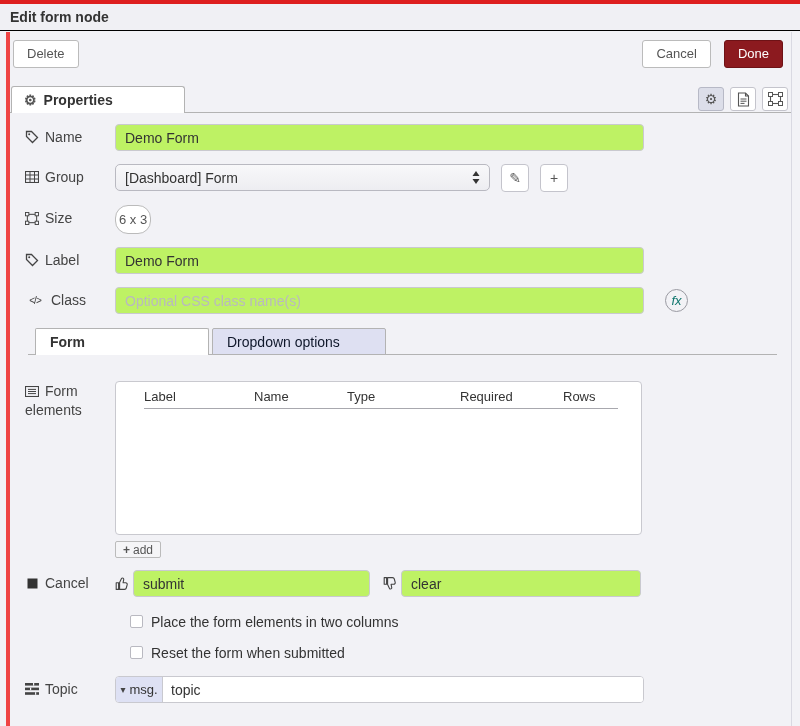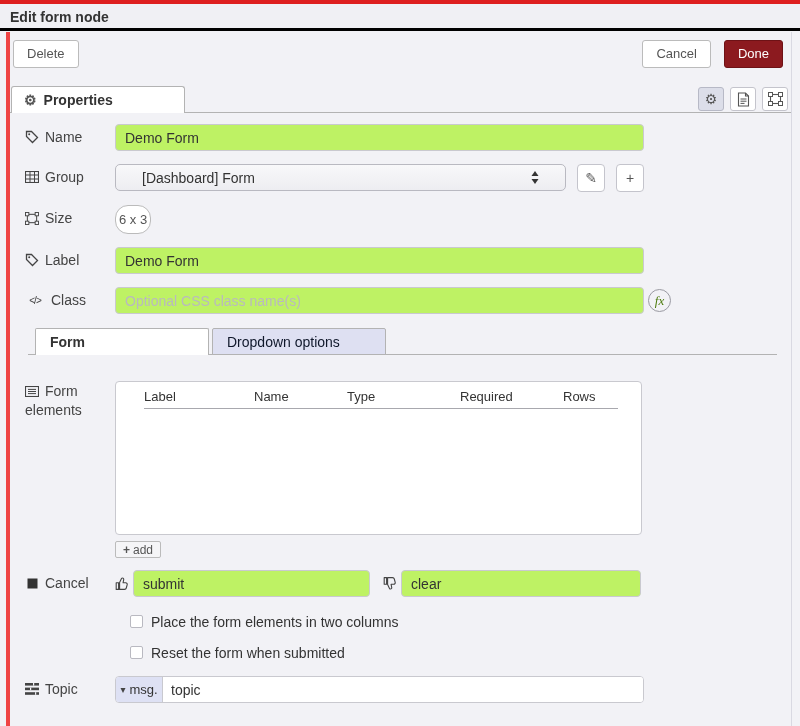--- a/index.html
+++ b/index.html
@@ -9,21 +9,21 @@
     font-size: 14px;
     color: #444;
     background: #f2f2f6;
     position: relative;
     overflow: hidden;
   }
   .topbar { height:4px; background:#DE1F1F; }
   .dlg-header {
     height:27px; line-height:26px; padding:0 10px;
     font-weight:bold; font-size:14px; color:#333;
-    background:#f0f0f4; border-bottom:3px solid #000000;
+    background:#f0f0f4; border-bottom:1px solid #000000;
   }
   .shell {
     position:absolute; top:32px; left:6px; right:8px; bottom:0;
     border-left:4px solid #ef4444; border-right:1px solid #d9d9e2;
     background:#f2f2f6;
   }
   
   .toolbar { padding:8px 8px 0 3px; height:45px; position:relative; }
   .btn {
     display:inline-block; padding:0 13px; height:28px; line-height:26px;
@@ -56,38 +56,38 @@
   }
   .flabel .ic { flex:none; display:inline-flex; width:14px; justify-content:center; }
   .txt-input {
     width:529px; height:27px; border:1px solid #c9c9cf; border-radius:4px;
     background:#bef264; padding:0 9px; font-size:14px; color:#333;
     font-family:"Liberation Sans",sans-serif; outline:none;
   }
   .txt-input::placeholder { color:#b9b9bf; }
   
   .select-box {
-    width:451px; height:27px; border:1px solid #b9b9c1; border-radius:5px;
+    width:375px; height:27px; border:1px solid #b9b9c1; border-radius:5px;
     background:linear-gradient(#f8f8fa,#ededf1); display:flex; align-items:center;
-    padding:0 26px; cursor:pointer; color:#333;
+    padding:0 9px; cursor:pointer; color:#333;
   }
   .select-box .sel-text { flex:1; }
   .sq-btn {
     width:28px; height:28px; background:#fff; border:1px solid #c4c4cc; border-radius:4px;
     display:flex; align-items:center; justify-content:center; margin-left:11px;
     cursor:pointer; color:#555; font-size:14px;
   }
   .size-btn {
     height:29px; padding:0 3px; background:#fff; border:1px solid #bbb; border-radius:13px;
     font-size:13px; color:#555; cursor:pointer;
   }
   .fx-badge {
     width:23px; height:23px; border:1px solid #9a9aa2; border-radius:50%;
-    display:flex; align-items:center; justify-content:center; margin-left:4px; margin-top:2px;
-    font-family:Liberation Serif, serif; font-style:italic; font-size:13px; color:#4d7c0f;
+    display:flex; align-items:center; justify-content:center; margin-left:21px; margin-top:2px;
+    font-family:Liberation Sans, sans-serif; font-style:italic; font-size:13px; color:#0f766e;
     background:transparent; cursor:pointer;
   }
   
   .sub-tabbar { position:relative; height:27px; margin:14px 14px 0 18px; border-bottom:1px solid #b3b3b3; }
   .sub-tab {
     position:absolute; top:0; bottom:-1px; width:174px; cursor:pointer;
     display:flex; align-items:center; padding-left:14px; font-size:14px;
     border:1px solid #b3b3b3; border-radius:2px 2px 0 0;
   }
   .sub-tab.active { left:7px; background:#fff; border-bottom:none; font-weight:bold; color:#333; }

